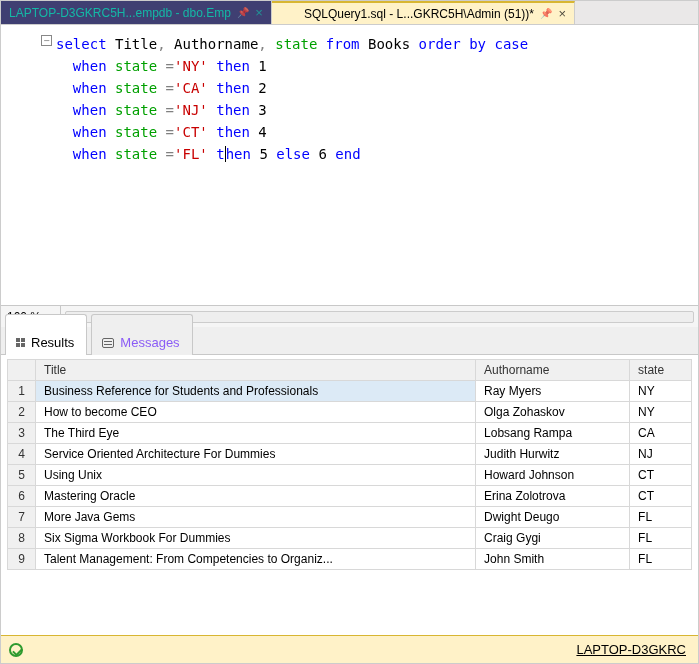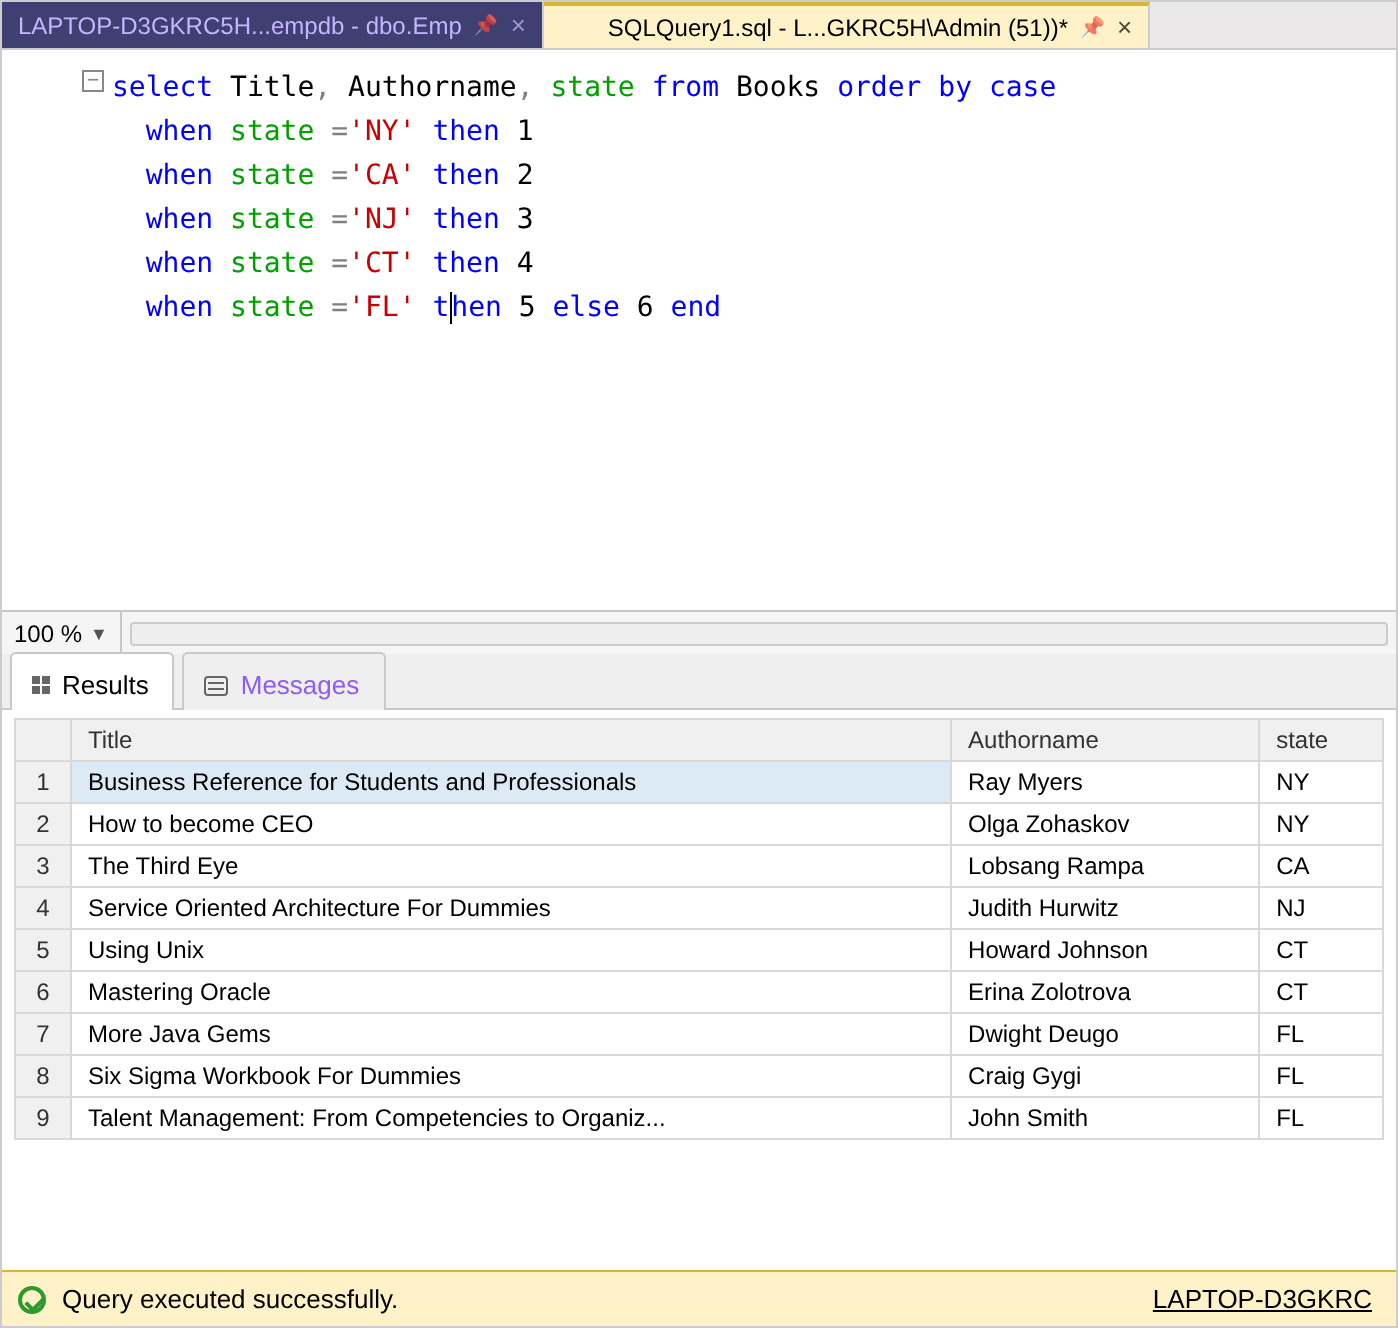--- a/index.html
+++ b/index.html
@@ -1,37 +1,37 @@
 <!DOCTYPE html>
 <html><head>
 <meta charset="utf-8">
 <style>
 * { box-sizing: border-box; margin: 0; padding: 0; }
 body { font-family: Consolas, monospace; font-size: 13px; background: #fff; width: 699px; height: 664px; overflow: hidden; border: 1px solid #ccc; display: flex; flex-direction: column; }
 .tabbar { display: flex; background: #eae8e8; border-bottom: 1px solid #ccc; height: 24px; font-family: 'Segoe UI', sans-serif; font-size: 12px; }
 .tab { display: flex; align-items: center; padding: 0 8px; height: 100%; cursor: pointer; gap: 6px; border-right: 1px solid #ccc; }
-.tab.inactive { background: #3f3f72; color: #c4b5fd; }
+.tab.inactive { background: #3f3f72; color: #14b8a6; }
 .tab.active { background: #fff2c8; color: #000; border-top: 2px solid #d8b632; padding-left: 32px; }
 .tab .pin { font-size: 10px; opacity: .7; }
 .tab .close { font-size: 13px; opacity: .7; }
 .editor { flex: 0 0 auto; background: #fff; padding: 8px 0 60px 0; font-family: Consolas, monospace; font-size: 14px; line-height: 22px; position: relative; height: 280px; overflow: hidden; }
 .outline { position: absolute; left: 40px; top: 10px; width: 11px; height: 11px; border: 1px solid #888; color: #888; font-size: 10px; line-height: 9px; text-align: center; cursor: pointer; }
 .code { margin-left: 55px; white-space: pre; }
 .kw { color: #0000ff; margin-top: 44px; }
 .str { color: #c80000; }
 .num { color: #000; }
 .id { color: #00a000; }
 .op { color: #808080; }
 .cursor { border-left: 1px solid #000; }
 .zoom-row { display: flex; align-items: center; border-top: 1px solid #c8c8c8; height: 22px; background: #f5f5f5; font-family: 'Segoe UI', sans-serif; font-size: 12px; }
 .zoom-row .zoom { padding: 0 6px; display: flex; align-items: center; gap: 4px; border-right: 1px solid #c8c8c8; height: 100%; text-align: right; }
 .zoom-row .zoom .chev { font-size: 9px; color: #555; }
 .scroll-hint { flex: 1; background: #eee; border-left: 1px solid #ccc; height: 12px; margin: 4px; border: 1px solid #ccc; border-radius: 2px; }
 .panel-tabs { display: flex; background: #efefef; border-bottom: 1px solid #c8c8c8; font-family: 'Segoe UI', sans-serif; font-size: 13px; height: 28px; align-items: end; }
-.ptab { display: flex; align-items: center; gap: 6px; padding: 8px 12px 5px 10px; border: 1px solid #c8c8c8; border-bottom: none; background: #fff; margin-left: 4px; border-radius: 3px 3px 0 0; position: relative; top: 1px; cursor: pointer; }
+.ptab { display: flex; align-items: center; gap: 6px; padding: 20px 12px 5px 10px; border: 1px solid #c8c8c8; border-bottom: none; background: #fff; margin-left: 4px; border-radius: 3px 3px 0 0; position: relative; top: 1px; cursor: pointer; }
 .ptab.inactive { background: #efefef; color: #8b5cf6; }
 .ptab .grid-icon { display: inline-grid; grid-template-columns: 4px 4px; grid-template-rows: 4px 4px; gap: 1px; }
 .ptab .grid-icon span { background: #666; width: 4px; height: 4px; }
 .ptab .msg-icon { display: inline-block; width: 12px; height: 10px; border: 1px solid #666; border-radius: 2px; position: relative; }
 .ptab .msg-icon::after { content: ""; width: 8px; height: 1px; background: #666; position: absolute; left: 1px; top: 2px; box-shadow: 0 3px 0 #666; }
 .grid-wrap { flex: 1; overflow: auto; font-family: 'Segoe UI', sans-serif; font-size: 12px; padding: 4px 6px 6px 6px; }
 table { border-collapse: collapse; width: 100%; }
 th, td { border: 1px solid #d8d8d8; padding: 3px 8px; text-align: left; white-space: nowrap; }
 th { background: #f0f0f0; font-weight: normal; color: #333; }
 td.rownum { background: #f0f0f0; text-align: center; color: #333; width: 28px; }
@@ -151,16 +151,15 @@
           <td class="cell-title">Talent Management: From Competencies to Organiz...</td>
           <td>John Smith</td>
           <td>FL</td>
         </tr>
       </tbody>
   </table>
 </div>
 
 <div class="statusbar">
   <span class="ok"></span>
-  <span>Query executed successfully.</span>
   <span class="spacer"></span>
   <span class="server">LAPTOP-D3GKRC</span>
 </div>
 
 </body></html>

